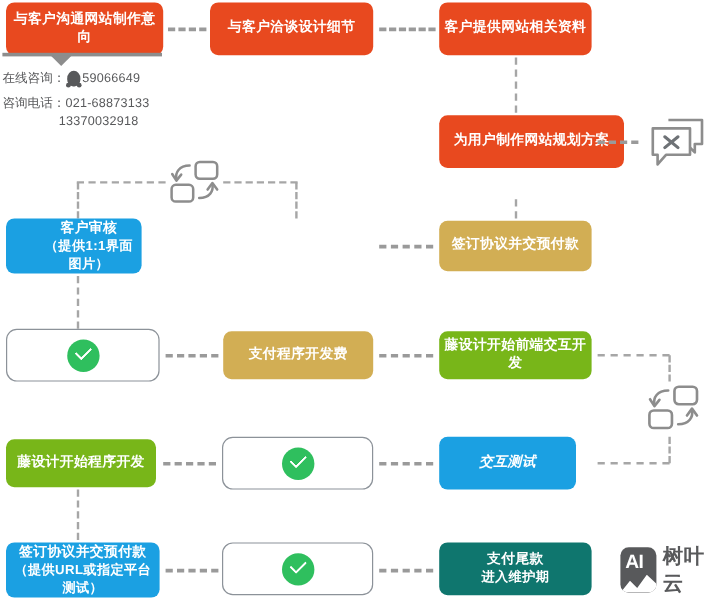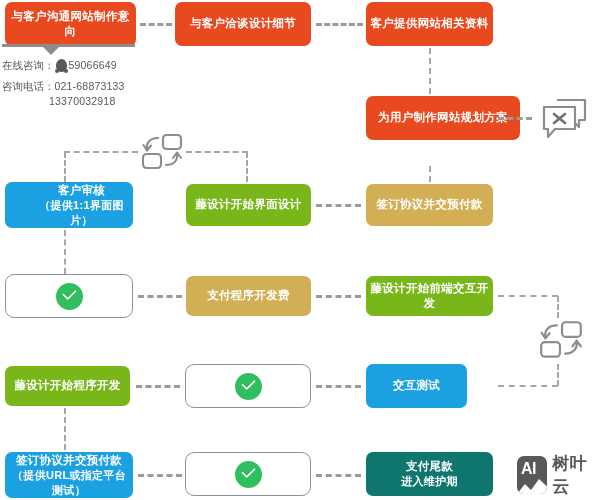--- a/index.html
+++ b/index.html
@@ -191,28 +191,25 @@
     <svg width="46" height="42" viewBox="0 0 46 42" fill="none">
       <rect x="24" y="4" width="18" height="14" rx="3.5" stroke="#8d8d8d" stroke-width="2.1" fill="#fff"></rect>
       <rect x="4" y="23" width="18" height="14" rx="3.5" stroke="#8d8d8d" stroke-width="2.1" fill="#fff"></rect>
       <path d="M19 7 C10 7 7 13 8 18" stroke="#8d8d8d" stroke-width="2.1" stroke-linecap="round"></path>
       <path d="M4.5 14 L8 19.5 L12 14.5" stroke="#8d8d8d" stroke-width="2.1" fill="none" stroke-linecap="round" stroke-linejoin="round"></path>
       <path d="M27 34 C36 34 39 28 38 23" stroke="#8d8d8d" stroke-width="2.1" stroke-linecap="round"></path>
       <path d="M34 27 L38 21.5 L42 27" stroke="#8d8d8d" stroke-width="2.1" fill="none" stroke-linecap="round" stroke-linejoin="round"></path>
     </svg>
   </div>
 
-  <div class="node blue" style="left:5px; top:182px; width:128px; height:46px;padding-left:29px;">
+  <div class="node blue" style="left:5px; top:182px; width:113px; height:46px;padding-left:29px;">
     <span>客户审核</span>
     <span class="l2">（提供1:1界面图片）</span>
   </div>
 
-  <div class="node green" style="left:186px; top:184px; width:125px; height:42px;">
-    <span>藤设计开始界面设计</span>
-  </div>
 
   <div class="dash-h" style="left:316px; top:204px; width:45px;"></div>
 
   <div class="node tan" style="left:366px; top:184px; width:127px; height:42px;">
     <span>签订协议并交预付款</span>
   </div>
 
   <div class="dash-thin-v" style="left:429px; top:166px; height:16px;"></div>
 
   <div class="dash-thin-v" style="left:64px; top:230px; height:44px;"></div>
@@ -254,21 +251,21 @@
   </div>
 
   <div class="dash-h" style="left:136px; top:385px; width:44px;"></div>
 
   <div class="node check" style="left:185px; top:364px; width:126px; height:44px;">
     <span class="tick"></span>
   </div>
 
   <div class="dash-h" style="left:316px; top:385px; width:45px;"></div>
 
-  <div class="node blue" style="left:366px; top:364px; width:101px; height:44px;">
+  <div class="node blue" style="left:366px; top:364px; width:114px; height:44px;font-style:italic;">
     <span>交互测试</span>
   </div>
 
   <div class="dash-thin-v" style="left:64px; top:408px; height:42px;"></div>
 
   <div class="node blue" style="left:5px; top:452px; width:128px; height:46px;">
     <span>签订协议并交预付款</span>
     <span class="l2">（提供URL或指定平台测试）</span>
   </div>
 

